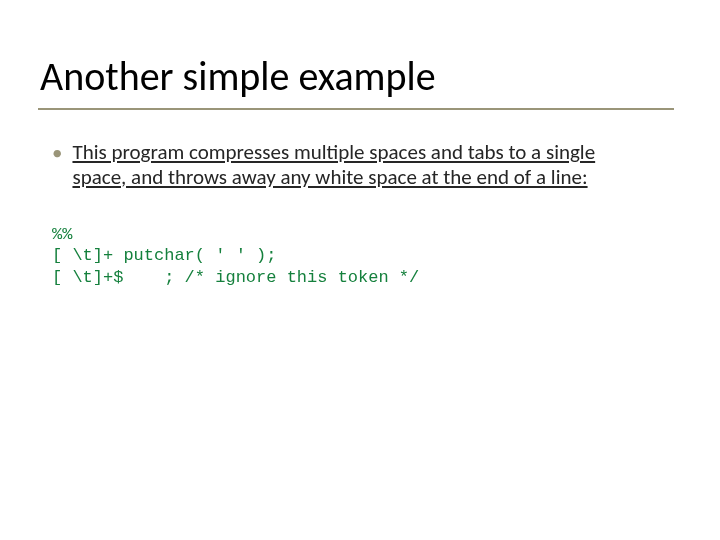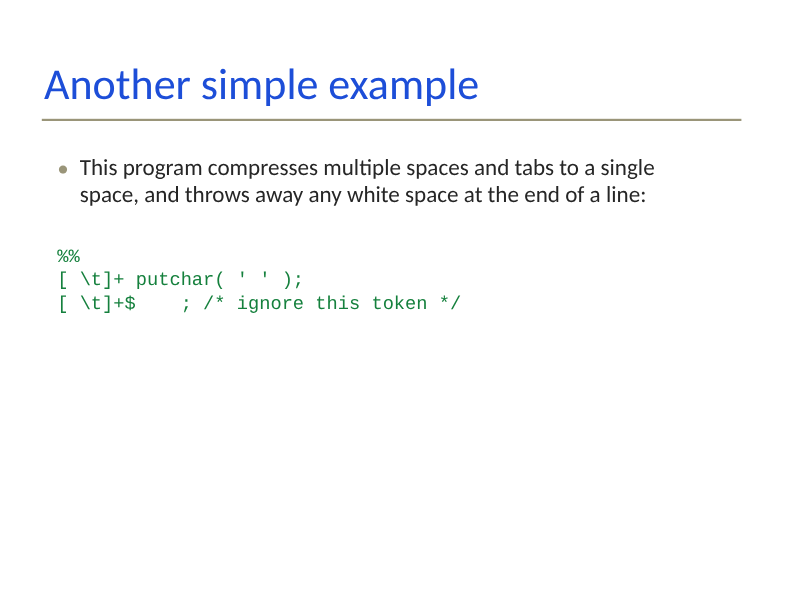--- a/index.html
+++ b/index.html
@@ -17,21 +17,21 @@
     width: 720px;
     height: 540px;
     box-sizing: border-box;
   }
   .title {
     position: absolute;
     left: 40px;
     top: 52px;
     font-size: 40px;
     font-weight: 400;
-    color: #1d4ed8;
+    color: #000000;
     letter-spacing: 0px;
   }
   .title-rule {
     position: absolute;
     left: 38px;
     top: 108px;
     width: 636px;
     height: 0;
     border-top: 2px solid #9a9579;
   }
@@ -50,20 +50,21 @@
   }
   .bullet-dot {
     color: #9a9579;
     font-size: 21px;
     line-height: 1.18;
     margin-right: 10px;
     margin-top: 1px;
   }
   .bullet-text {
     flex: 1;
+    text-decoration: underline;
   }
   .code {
     position: absolute;
     left: 52px;
     top: 224px;
     width: 610px;
     font-family: "Courier New", Courier, monospace;
     font-size: 17px;
     line-height: 1.25;
     color: #15803d;

